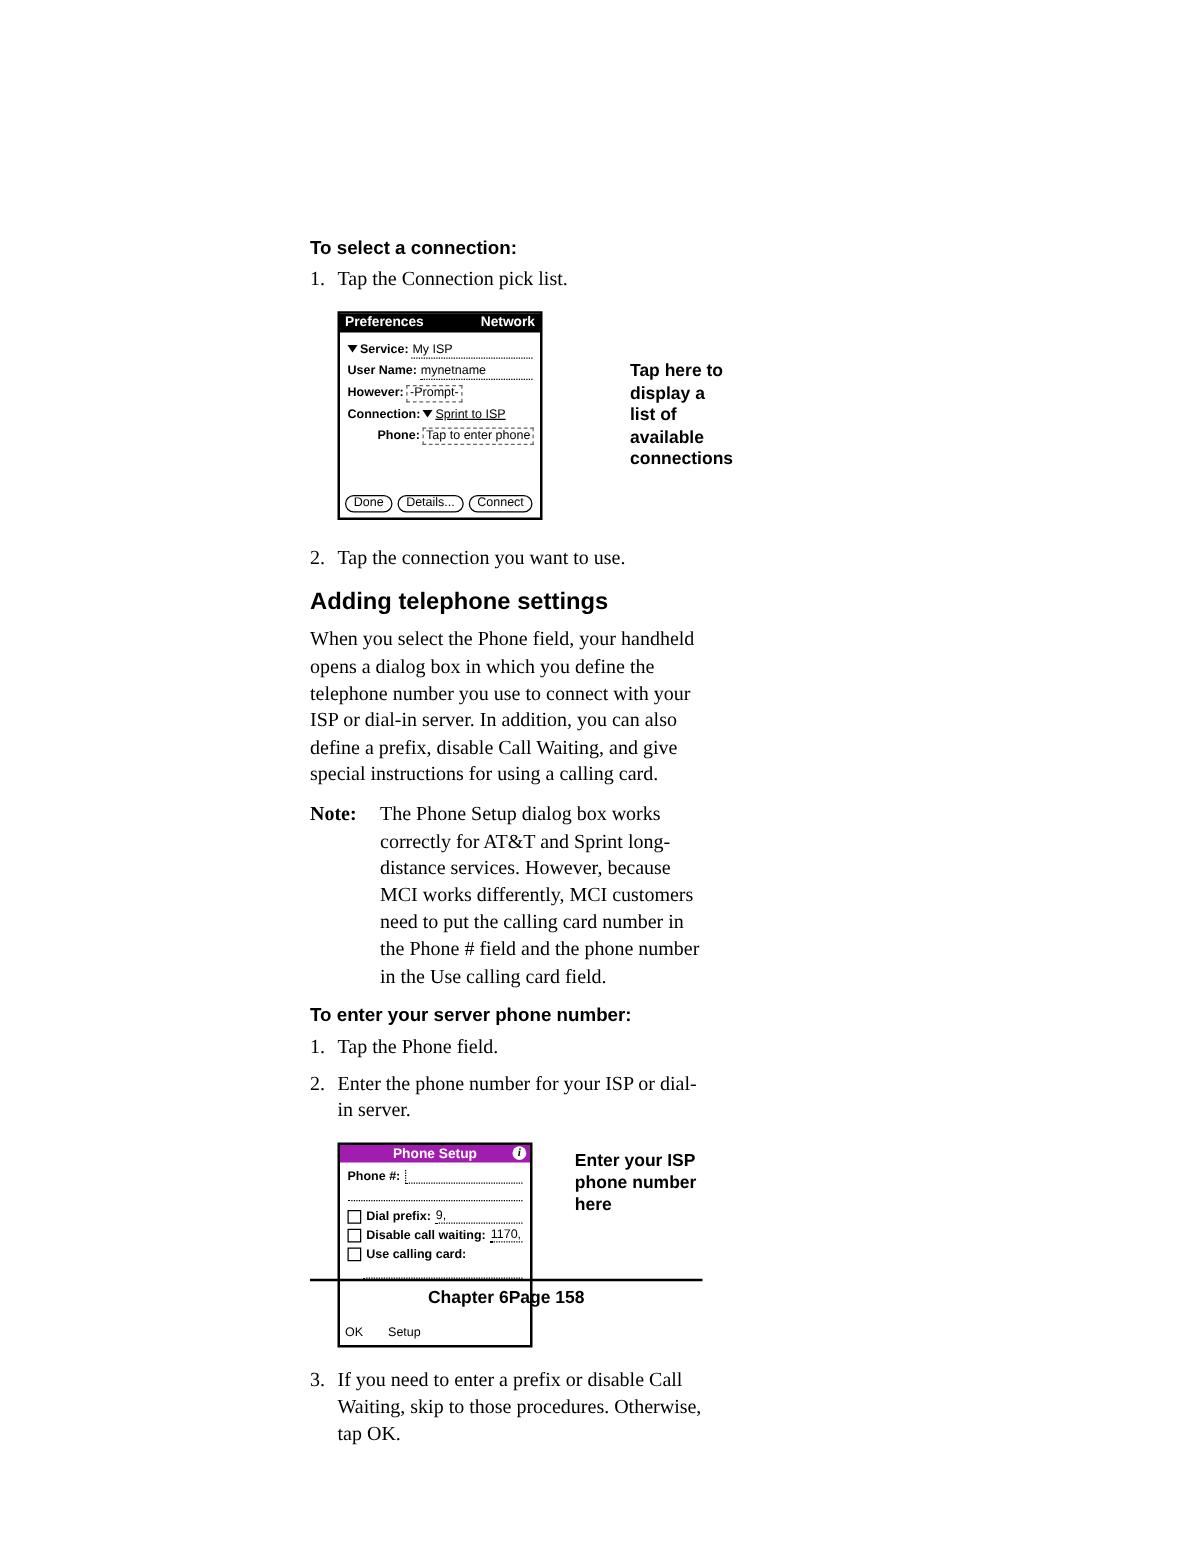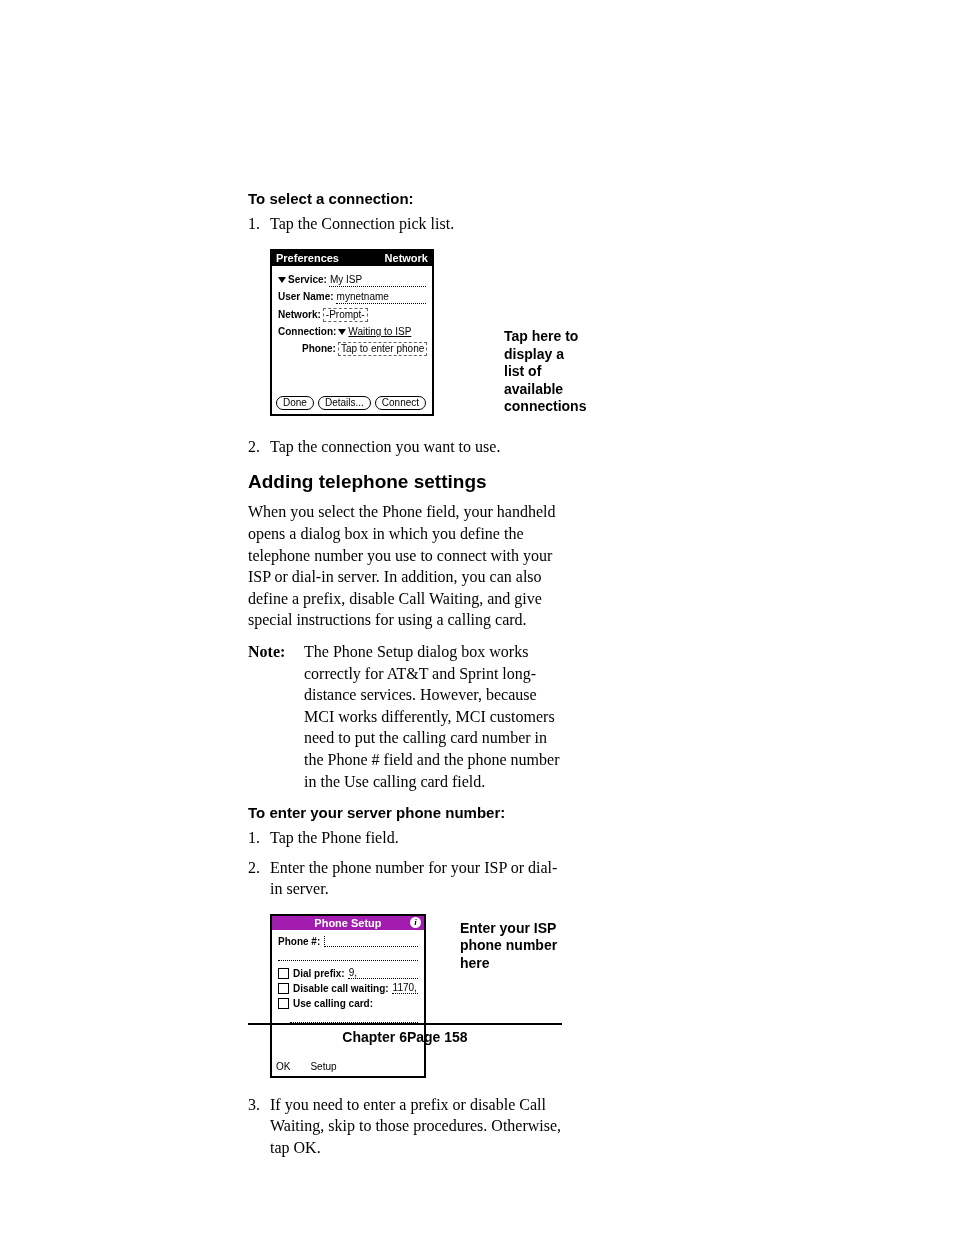--- a/index.html
+++ b/index.html
@@ -35,21 +35,21 @@
     margin-bottom:8px;
     display:flex;
   }
   .ol li .num {
     width:22px;
     flex:0 0 22px;
   }
   .ol li .txt { flex:1; }
   .figwrap {
     display:flex;
-    align-items:flex-end;
+    align-items:center;
     gap:70px;
     margin:10px 0 20px 22px;
   }
   .pda {
     border:2px solid #000;
     width:164px;
     box-sizing:border-box;
     font-family: Arial, Helvetica, sans-serif;
     font-size:10px;
     line-height:1.2;
@@ -237,27 +237,27 @@
         <div class="row">
           <span class="tri-down"></span>
           <span class="lbl">Service:</span>
           <span class="val-dotted">My ISP</span>
         </div>
         <div class="row">
           <span class="lbl">User Name:</span>
           <span class="val-dotted">mynetname</span>
         </div>
         <div class="row">
-          <span class="lbl">Network:</span>
+          <span class="lbl">However:</span>
           <span class="val-dash">-Prompt-</span>
         </div>
         <div class="row">
           <span class="lbl">Connection:</span>
           <span class="tri-down" style="margin-left:2px"></span>
-          <span style="text-decoration:underline">Waiting to ISP</span>
+          <span style="text-decoration:underline">Sprint to ISP</span>
         </div>
         <div class="row" style="padding-left:24px">
           <span class="lbl">Phone:</span>
           <span class="val-dash">Tap to enter phone</span>
         </div>
       </div>
       <div class="btnrow">
         <span class="btn">Done</span>
         <span class="btn">Details...</span>
         <span class="btn">Connect</span>

